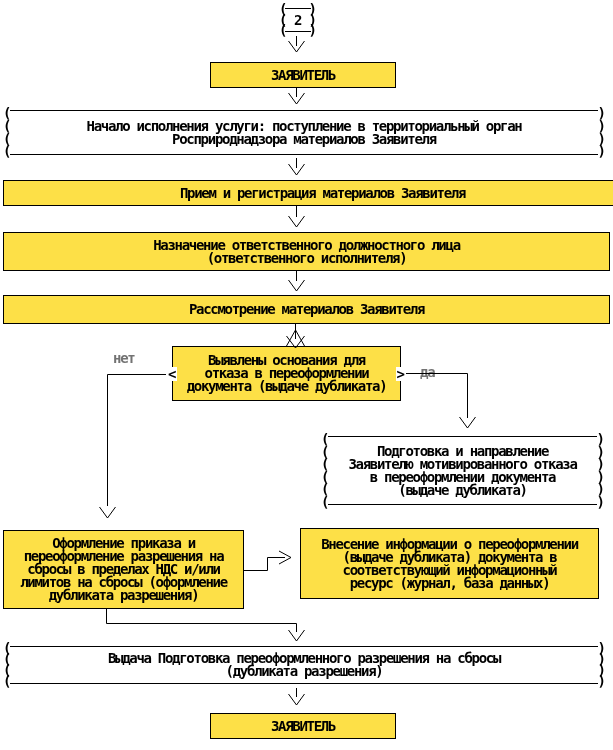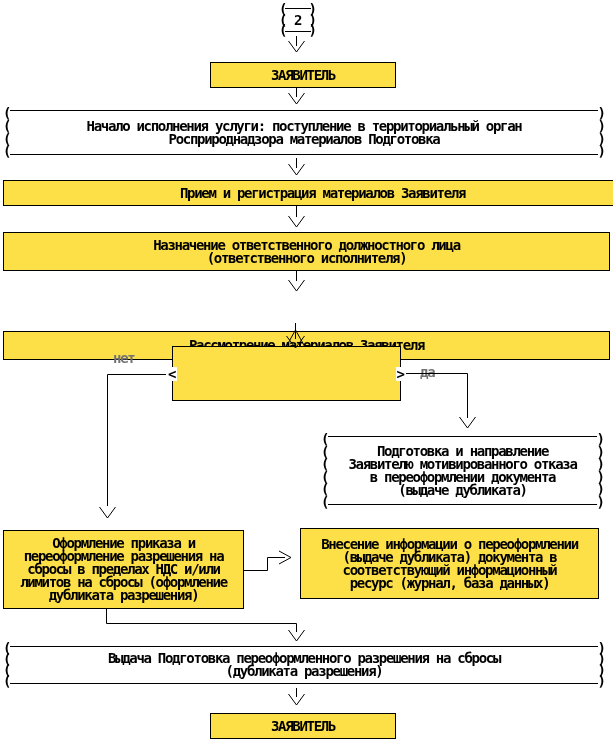--- a/index.html
+++ b/index.html
@@ -33,21 +33,21 @@
   #connector .pcol { line-height:10.7px; }
   #connector .hl { left:7px; right:7px; }
   #connector .hl-t { top:4px; }
   #connector .hl-b { bottom:4px; }
 
   #applicant-top { left:210px; top:62px; width:184px; height:24px; }
   #wavy-start { left:2px; top:107px; width:605px; height:51px; }
   #wavy-start .pcol { line-height:12.75px; }
   #reception { left:3px; top:180px; width:605px; height:24px;padding-left:16px; }
   #assignment { left:3px; top:232px; width:605px; height:37px; }
-  #review { left:3px; top:295px; width:605px; height:27px;margin-top:36px; }
+  #review { left:3px; top:295px; width:605px; height:27px; }
 
   #decision { left:172px; top:346px; width:227px; height:53px; }
   .gl {
     position:absolute; top:50%; transform:translateY(-50%);
     font:bold 14px/14px "DejaVu Sans Mono", monospace; background:#fff; padding:0 1px;
   }
   .gl-l { left:-6px; }
   .gl-r { right:-6px; }
 
   .branch-label {
@@ -103,40 +103,43 @@
 (
 (</div>
     <div class="pcol pr">)
 )
 )
 )</div>
     <div class="hl hl-t"></div>
     <div class="hl hl-b"></div>
     <div class="center">
         <div class="txt">Начало исполнения услуги: поступление в территориальный орган
-Росприроднадзора материалов Подготовка</div>
+Росприроднадзора материалов Заявителя</div>
       </div>
   </div>
 
   <div class="box" id="reception">
     <div class="txt">Прием и регистрация материалов Заявителя</div>
   </div>
 
   <div class="box" id="assignment">
     <div class="txt">Назначение ответственного должностного лица
 (ответственного исполнителя)</div>
   </div>
 
   <div class="box" id="review">
     <div class="txt">Рассмотрение материалов Заявителя</div>
   </div>
 
   <div class="box" id="decision">
     <div class="gl gl-l">&lt;</div>
     <div class="gl gl-r">&gt;</div>
+    <div class="txt">Выявлены основания для
+отказа в переоформлении
+документа (выдаче дубликата)</div>
   </div>
   <div class="branch-label" id="no-label">нет</div>
   <div class="branch-label" id="yes-label">да</div>
 
   <div class="wavy" id="wavy-refusal">
     <div class="pcol pl">(
 (
 (
 (
 (

